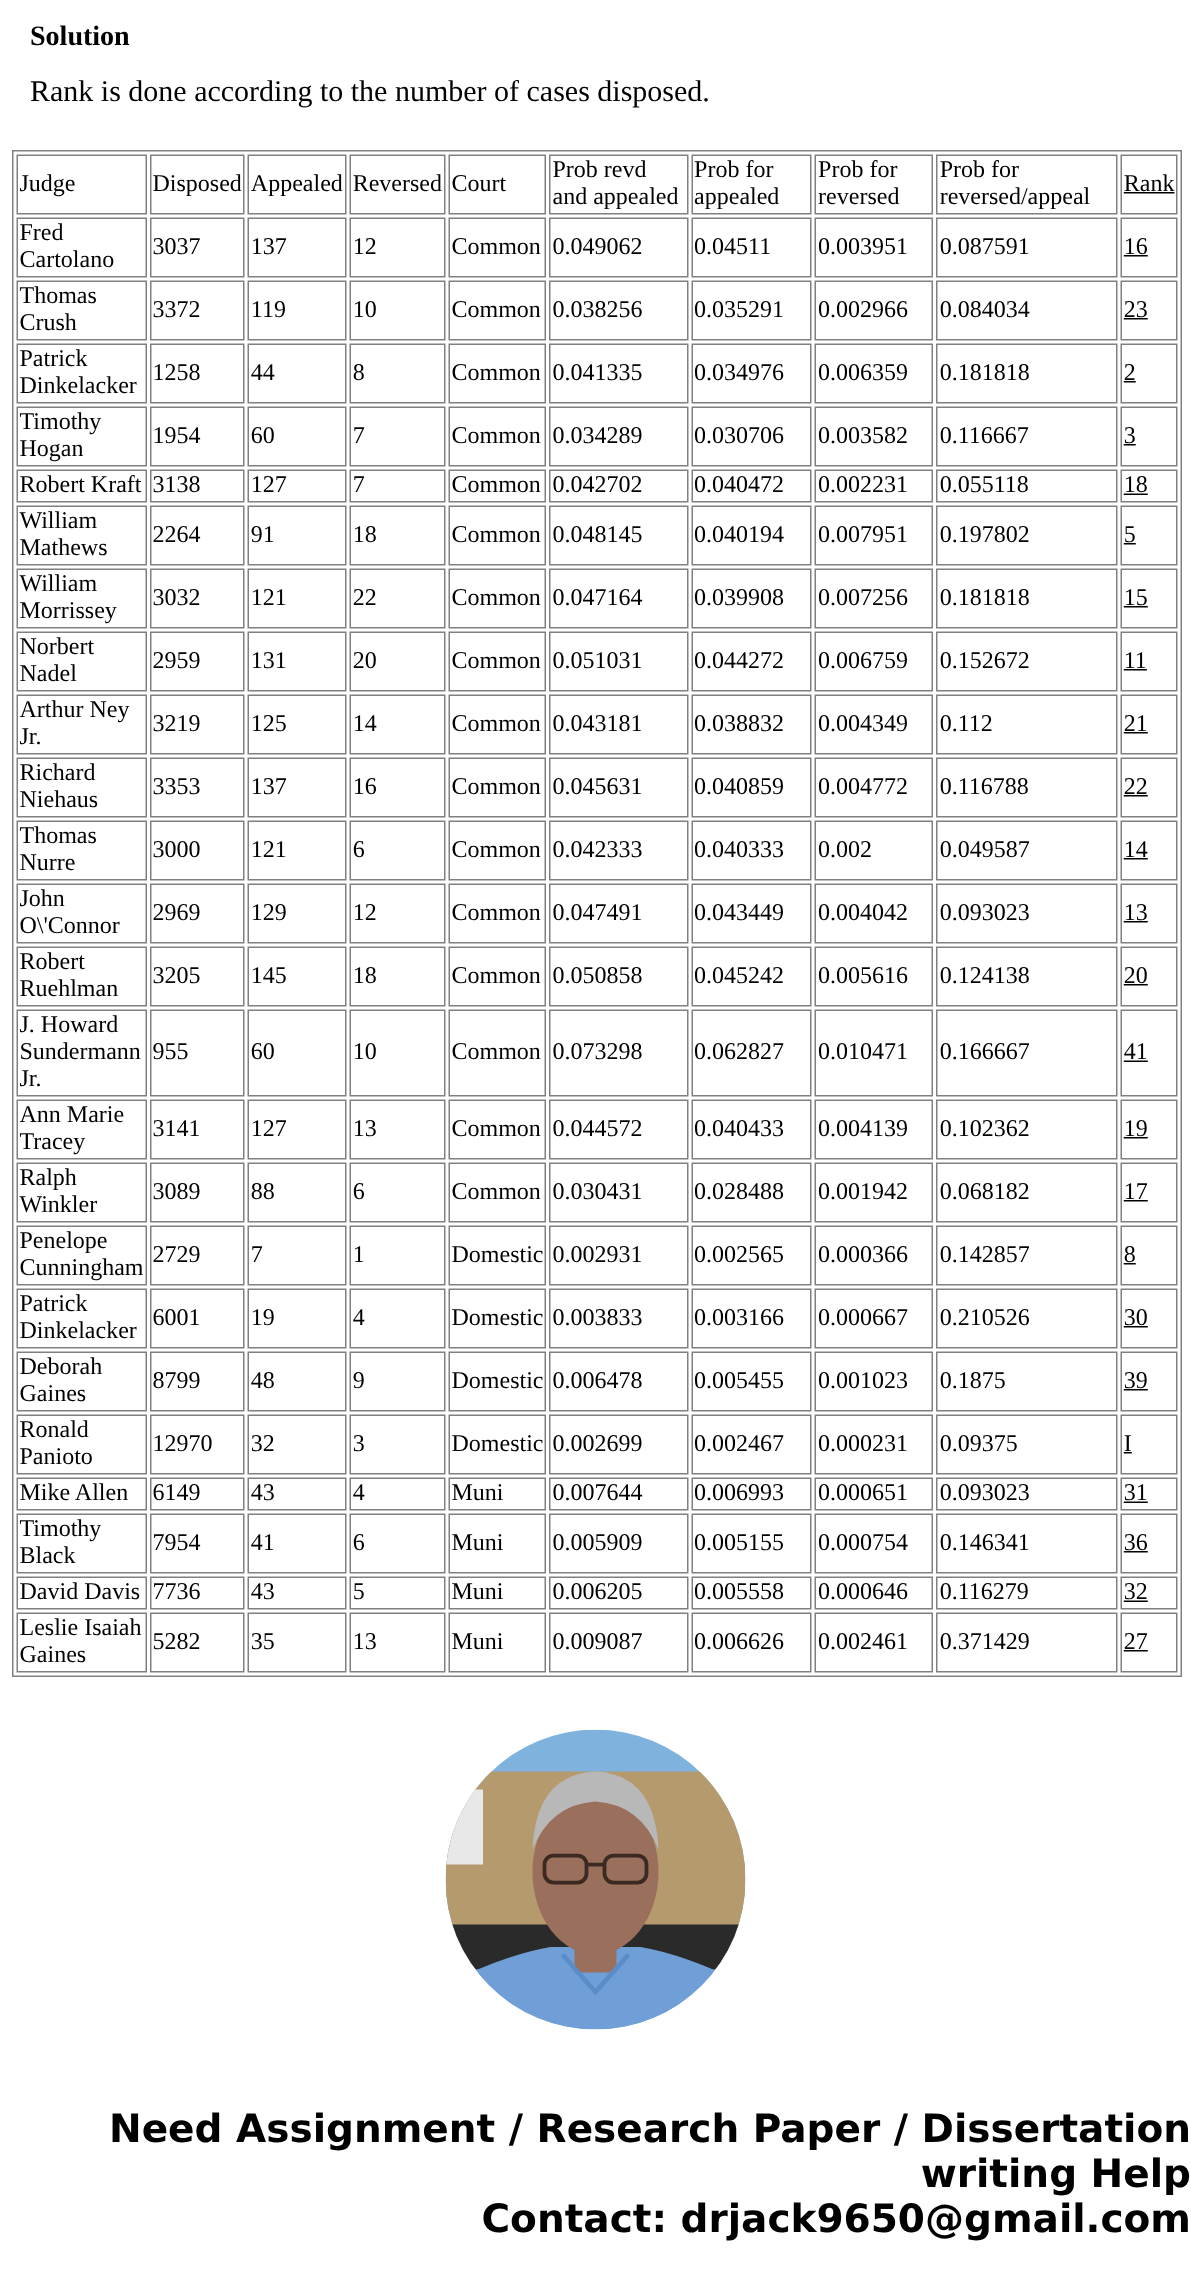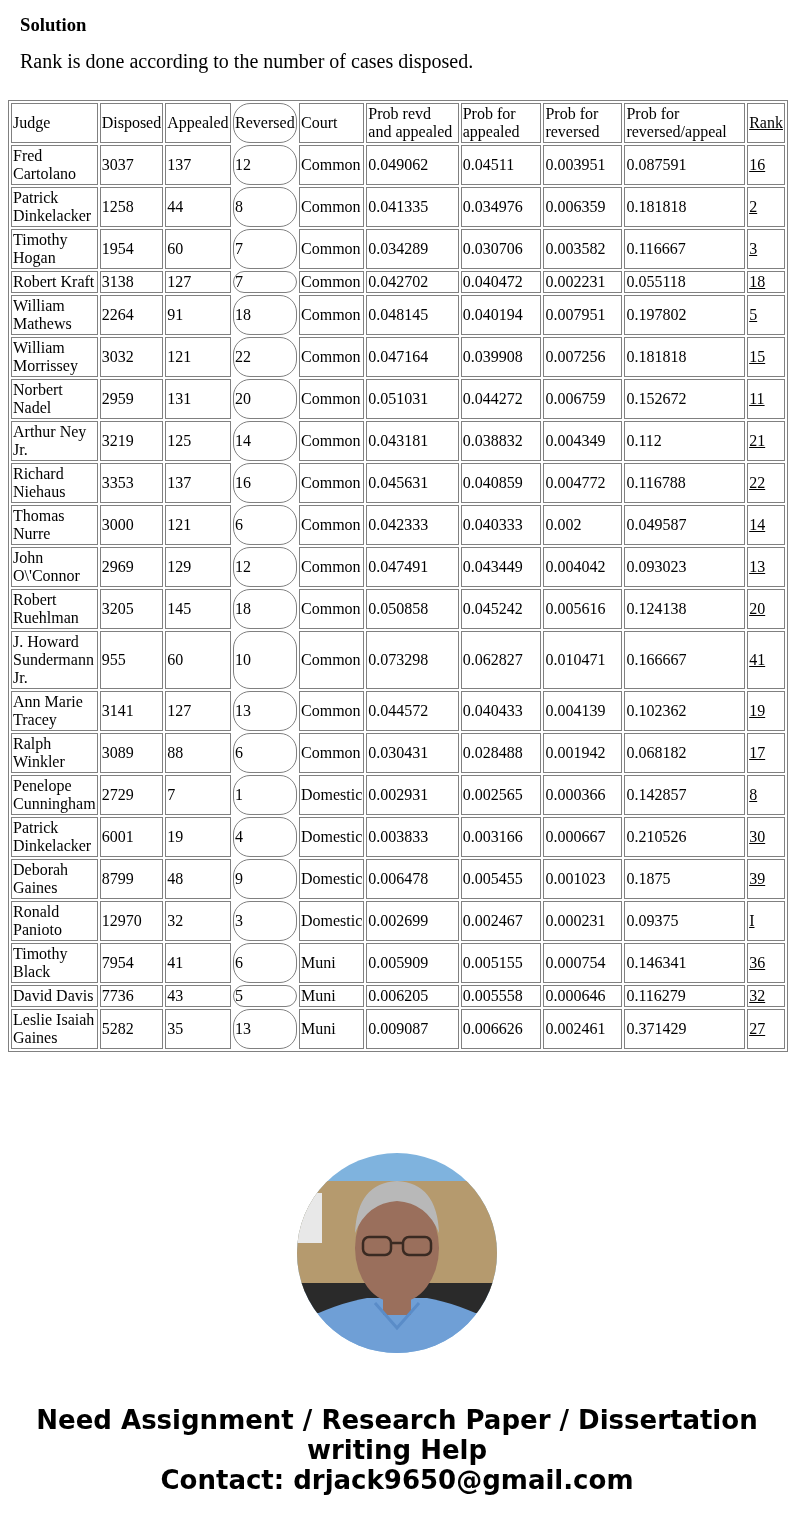--- a/index.html
+++ b/index.html
@@ -8,33 +8,33 @@
   .content { position: absolute; left: 20px; top: 0; width: 778px; }
   h3 { font-size: 18.7px; font-weight: bold; margin: 14px 0 0 0; line-height: 22px; }
   p.note { font-size: 20px; margin: 16px 0 0 0; line-height: 18px; }
   .table-clip { position: absolute; left: 8px; top: 100px; width: 780px; height: 1035px; overflow: hidden; }
   table { border-collapse: separate; border-spacing: 2px; border: 1px solid #808080;
           font-size: 16px; line-height: 18px; }
   td { border: 1px solid #808080; padding: 1px; vertical-align: middle; text-align: left; }
   td.c0 { width: 82px; }
   td.c1 { width: 58px; }
   td.c2 { width: 62px; }
-  td.c3 { width: 60px; border-radius: 17px; }
+  td.c3 { width: 60px; }
   td.c4 { width: 60px; margin-left: 20px; }
   td.c5 { width: 94px; }
   td.c6 { width: 80px; }
   td.c7 { width: 78px; }
   td.c8 { width: 120px; }
   td.c9 { width: 32px; text-decoration: underline; }
   tr.hdr td { height: 36px; }
   tr.r2 td { height: 36px; }
   tr.r1 td { height: 18px; }
   tr.r3 td { height: 54px; }
   .avatar { position: absolute; left: 297px; top: 1153px; width: 200px; height: 200px; border-radius: 50%; overflow: hidden; }
-  .promo { position: absolute; left: 0; top: 1405px; width: 794px; text-align: center;
+  .promo { position: absolute; left: 0; top: 1405px; width: 794px; text-align: right;
            font-family: "DejaVu Sans", sans-serif; font-weight: bold; font-size: 26px; line-height: 30px; }
 </style>
 </head>
 <body>
 
 <div class="content">
   <h3>Solution</h3>
   <p class="note">Rank is done according to the number of cases disposed.</p>
 </div>
 
@@ -59,20 +59,32 @@
           <td class="c2">137</td>
           <td class="c3">12</td>
           <td class="c4">Common</td>
           <td class="c5">0.049062</td>
           <td class="c6">0.04511</td>
           <td class="c7">0.003951</td>
           <td class="c8">0.087591</td>
           <td class="c9">16</td>
         </tr>
         <tr class="r2">
+          <td class="c0">Thomas Crush</td>
+          <td class="c1">3372</td>
+          <td class="c2">119</td>
+          <td class="c3">10</td>
+          <td class="c4">Common</td>
+          <td class="c5">0.038256</td>
+          <td class="c6">0.035291</td>
+          <td class="c7">0.002966</td>
+          <td class="c8">0.084034</td>
+          <td class="c9">23</td>
+        </tr>
+        <tr class="r2">
           <td class="c0">Patrick Dinkelacker</td>
           <td class="c1">1258</td>
           <td class="c2">44</td>
           <td class="c3">8</td>
           <td class="c4">Common</td>
           <td class="c5">0.041335</td>
           <td class="c6">0.034976</td>
           <td class="c7">0.006359</td>
           <td class="c8">0.181818</td>
           <td class="c9">2</td>
@@ -273,20 +285,32 @@
           <td class="c0">Ronald Panioto</td>
           <td class="c1">12970</td>
           <td class="c2">32</td>
           <td class="c3">3</td>
           <td class="c4">Domestic</td>
           <td class="c5">0.002699</td>
           <td class="c6">0.002467</td>
           <td class="c7">0.000231</td>
           <td class="c8">0.09375</td>
           <td class="c9">I</td>
+        </tr>
+        <tr class="r1">
+          <td class="c0">Mike Allen</td>
+          <td class="c1">6149</td>
+          <td class="c2">43</td>
+          <td class="c3">4</td>
+          <td class="c4">Muni</td>
+          <td class="c5">0.007644</td>
+          <td class="c6">0.006993</td>
+          <td class="c7">0.000651</td>
+          <td class="c8">0.093023</td>
+          <td class="c9">31</td>
         </tr>
         <tr class="r2">
           <td class="c0">Timothy Black</td>
           <td class="c1">7954</td>
           <td class="c2">41</td>
           <td class="c3">6</td>
           <td class="c4">Muni</td>
           <td class="c5">0.005909</td>
           <td class="c6">0.005155</td>
           <td class="c7">0.000754</td>

